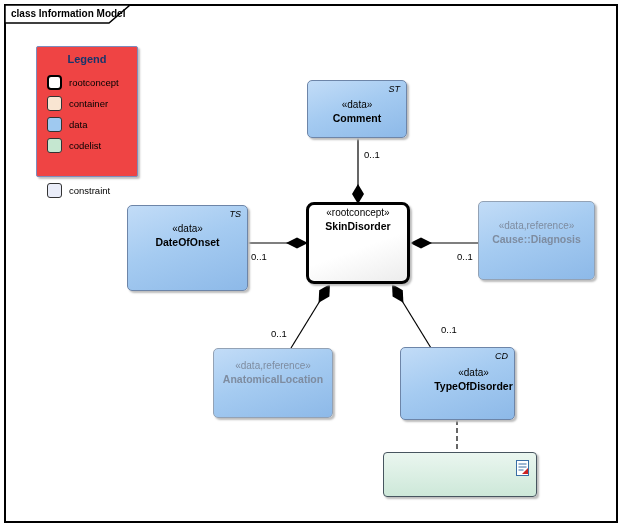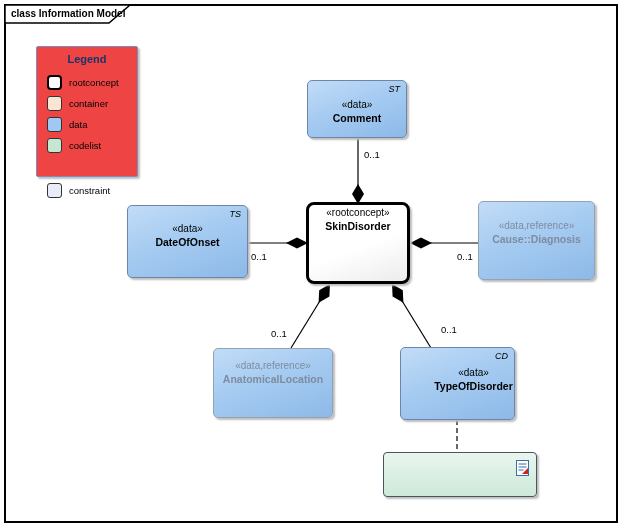--- a/index.html
+++ b/index.html
@@ -86,21 +86,21 @@
     <span class="corner-type">ST</span>
     <div class="stereo">«data»</div>
     <div class="nname">Comment</div>
   </div>
 
   <div class="node root" style="left:306px;top:202px;width:104px;height:82px;padding-top:1px;">
     <div class="stereo">«rootconcept»</div>
     <div class="nname">SkinDisorder</div>
   </div>
 
-  <div class="node blue" style="left:127px;top:205px;width:121px;height:73px;padding-top:16px;">
+  <div class="node blue" style="left:127px;top:205px;width:121px;height:86px;padding-top:16px;">
     <span class="corner-type">TS</span>
     <div class="stereo">«data»</div>
     <div class="nname">DateOfOnset</div>
   </div>
 
   <div class="node blue ref" style="left:478px;top:201px;width:117px;height:79px;padding-top:17px;">
     <div class="stereo">«data,reference»</div>
     <div class="nname">Cause::Diagnosis</div>
   </div>
 

